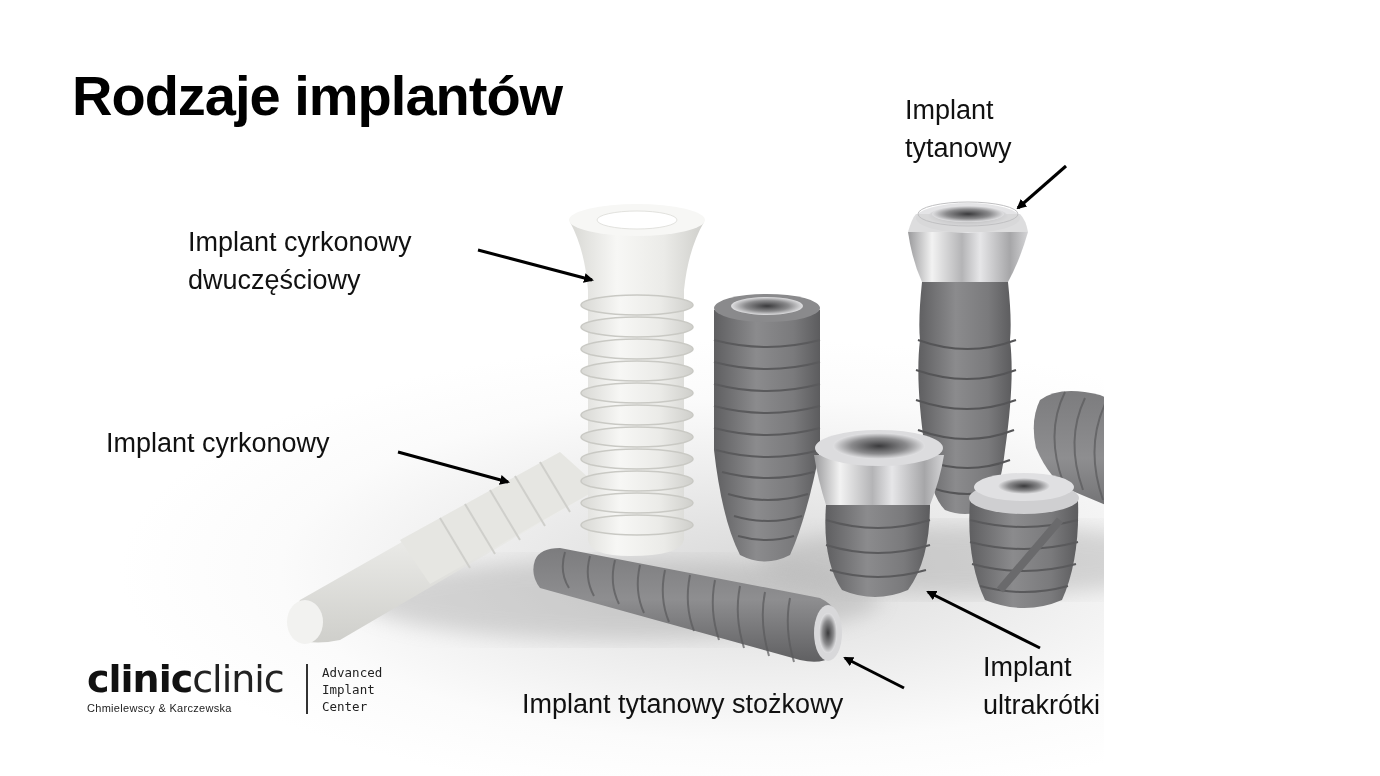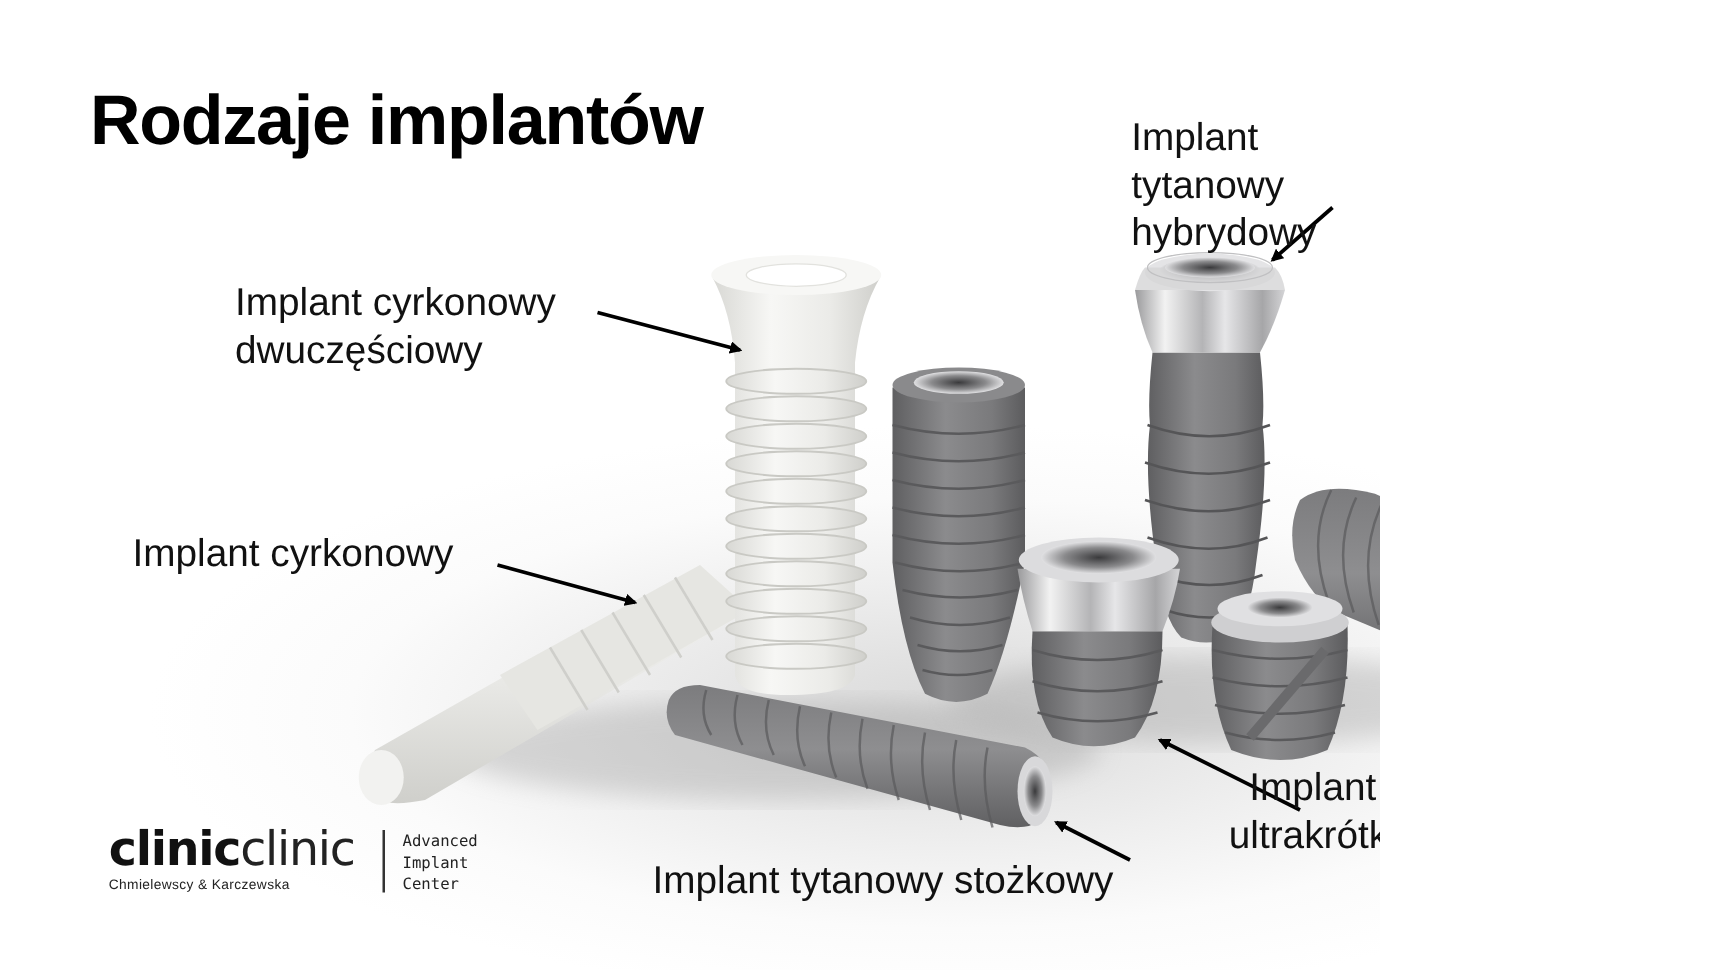--- a/index.html
+++ b/index.html
@@ -11,21 +11,21 @@
   .slide { position: absolute; inset: 0; width: 1104px; height: 776px; overflow: hidden;
     background: radial-gradient(ellipse 640px 230px at 760px 570px, #d9d9d9 0%, #eeeeee 45%, #fbfbfb 75%, #ffffff 100%);
   }
   .title {
     position: absolute; left: 72px; top: 68px;
     font-family: "Liberation Sans", sans-serif; font-weight: bold;
     font-size: 56px; letter-spacing: -1px; color: #000; line-height: 1;
   }
   .label {
     position: absolute; font-family: "Liberation Sans", sans-serif;
-    font-size: 31px; line-height: 38px; color: #111;
+    font-size: 27px; line-height: 38px; color: #111;
   }
   .label span { display: block; }
   svg.art { position: absolute; left: 0; top: 0; }
   .logo { position: absolute; left: 87px; top: 660px; }
   .logo-main { font-family: "DejaVu Sans", sans-serif; font-size: 38px; line-height: 38px; color: #111; letter-spacing: -1px; }
   .logo-main b { font-weight: bold; }
   .logo-main .thin { font-weight: normal; color: #222; }
   .logo-sub { font-family: Liberation Sans, sans-serif; font-size: 11px; color: #222; margin-top: 4px; letter-spacing: 0.3px; }
   .logo-sep { position: absolute; left: 306px; top: 664px; width: 1.5px; height: 50px; background: #333; }
   .logo-right { position: absolute; left: 322px; top: 664px; font-family: "DejaVu Sans Mono", monospace; font-size: 12.5px; line-height: 17px; color: #222; }
@@ -226,24 +226,23 @@
     <span>Implant cyrkonowy</span>
     <span>dwuczęściowy</span>
   </div>
 
   <div class="label" style="left:106px; top:424px;">
     <span>Implant cyrkonowy</span>
   </div>
 
   <div class="label" style="left:905px; top:91px;">
     <span>Implant tytanowy</span>
-    <span>hybrydowy</span>
-  </div>
-
-  <div class="label" style="left:983px; top:611px;text-align:center;">
+  </div>
+
+  <div class="label" style="left:983px; top:648px;">
     <span>Implant ultrakrótki</span>
   </div>
 
   <div class="label" style="left:522px; top:685px;">
     <span>Implant tytanowy stożkowy</span>
   </div>
 
   <div class="logo">
     <div class="logo-main"><b>clinic</b><span class="thin">clinic</span></div>
     <div class="logo-sub">Chmielewscy &amp; Karczewska</div>

